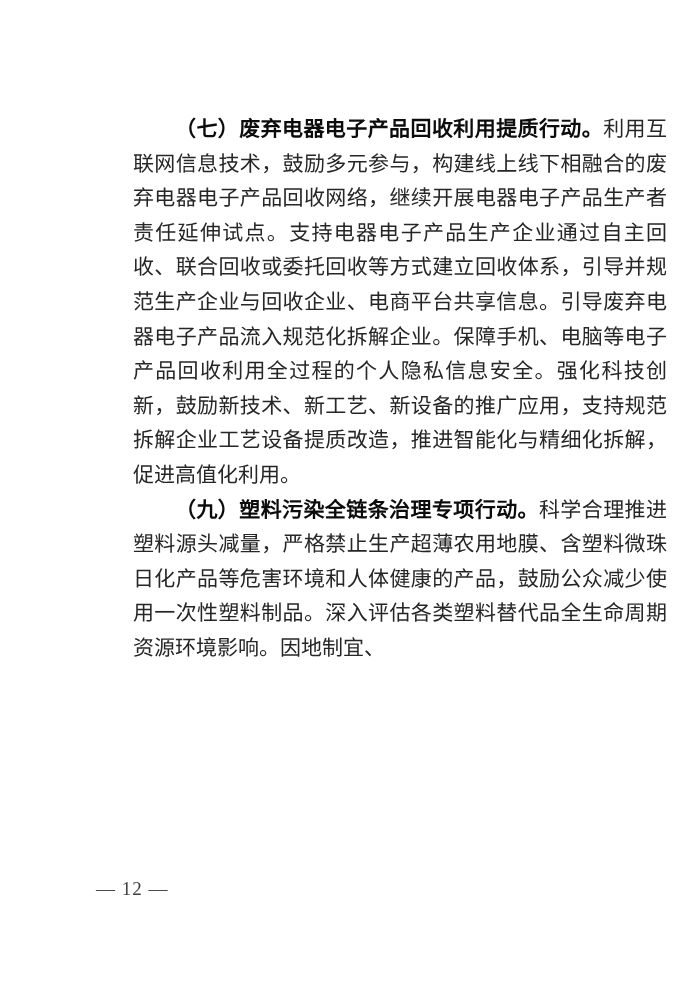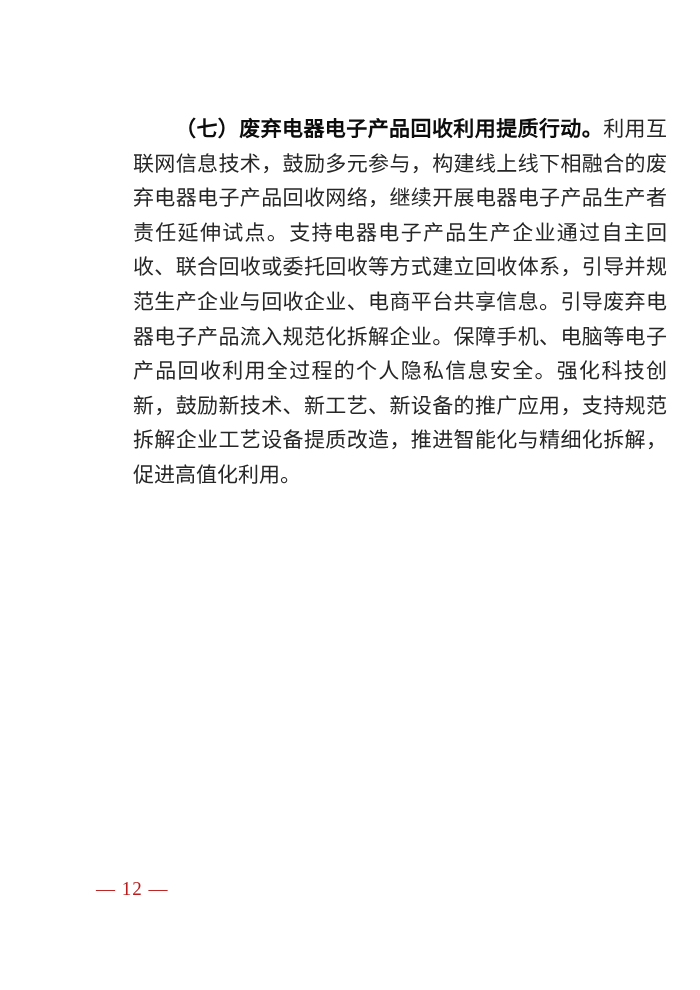--- a/index.html
+++ b/index.html
@@ -38,33 +38,34 @@
   }
   .para-body {
     font-weight: normal;
   }
   .page-footer {
     position: absolute;
     left: 96px;
     top: 878px;
     font-size: 19px;
     line-height: 22px;
-    color: #b91c1c;
+    color: #404040;
     letter-spacing: 1px;
     white-space: pre;
   }
 </style>
 </head>
 <body>
 
 <div class="page">
 
   <div class="text-block">
 
     <p class="paragraph"><span class="para-heading">（七）废弃电器电子产品回收利用提质行动。</span><span class="para-body">利用互联网信息技术，鼓励多元参与，构建线上线下相融合的废弃电器电子产品回收网络，继续开展电器电子产品生产者责任延伸试点。支持电器电子产品生产企业通过自主回收、联合回收或委托回收等方式建立回收体系，引导并规范生产企业与回收企业、电商平台共享信息。引导废弃电器电子产品流入规范化拆解企业。保障手机、电脑等电子产品回收利用全过程的个人隐私信息安全。强化科技创新，鼓励新技术、新工艺、新设备的推广应用，支持规范拆解企业工艺设备提质改造，推进智能化与精细化拆解，促进高值化利用。</span></p>
 
 
+    <p class="paragraph"><span class="para-heading">（九）塑料污染全链条治理专项行动。</span><span class="para-body">科学合理推进塑料源头减量，严格禁止生产超薄农用地膜、含塑料微珠日化产品等危害环境和人体健康的产品，鼓励公众减少使用一次性塑料制品。深入评估各类塑料替代品全生命周期资源环境影响。因地制宜、</span></p>
 
   </div>
 
   <div class="page-footer">— 12 —</div>
 
 </div>
 
 </body></html>

